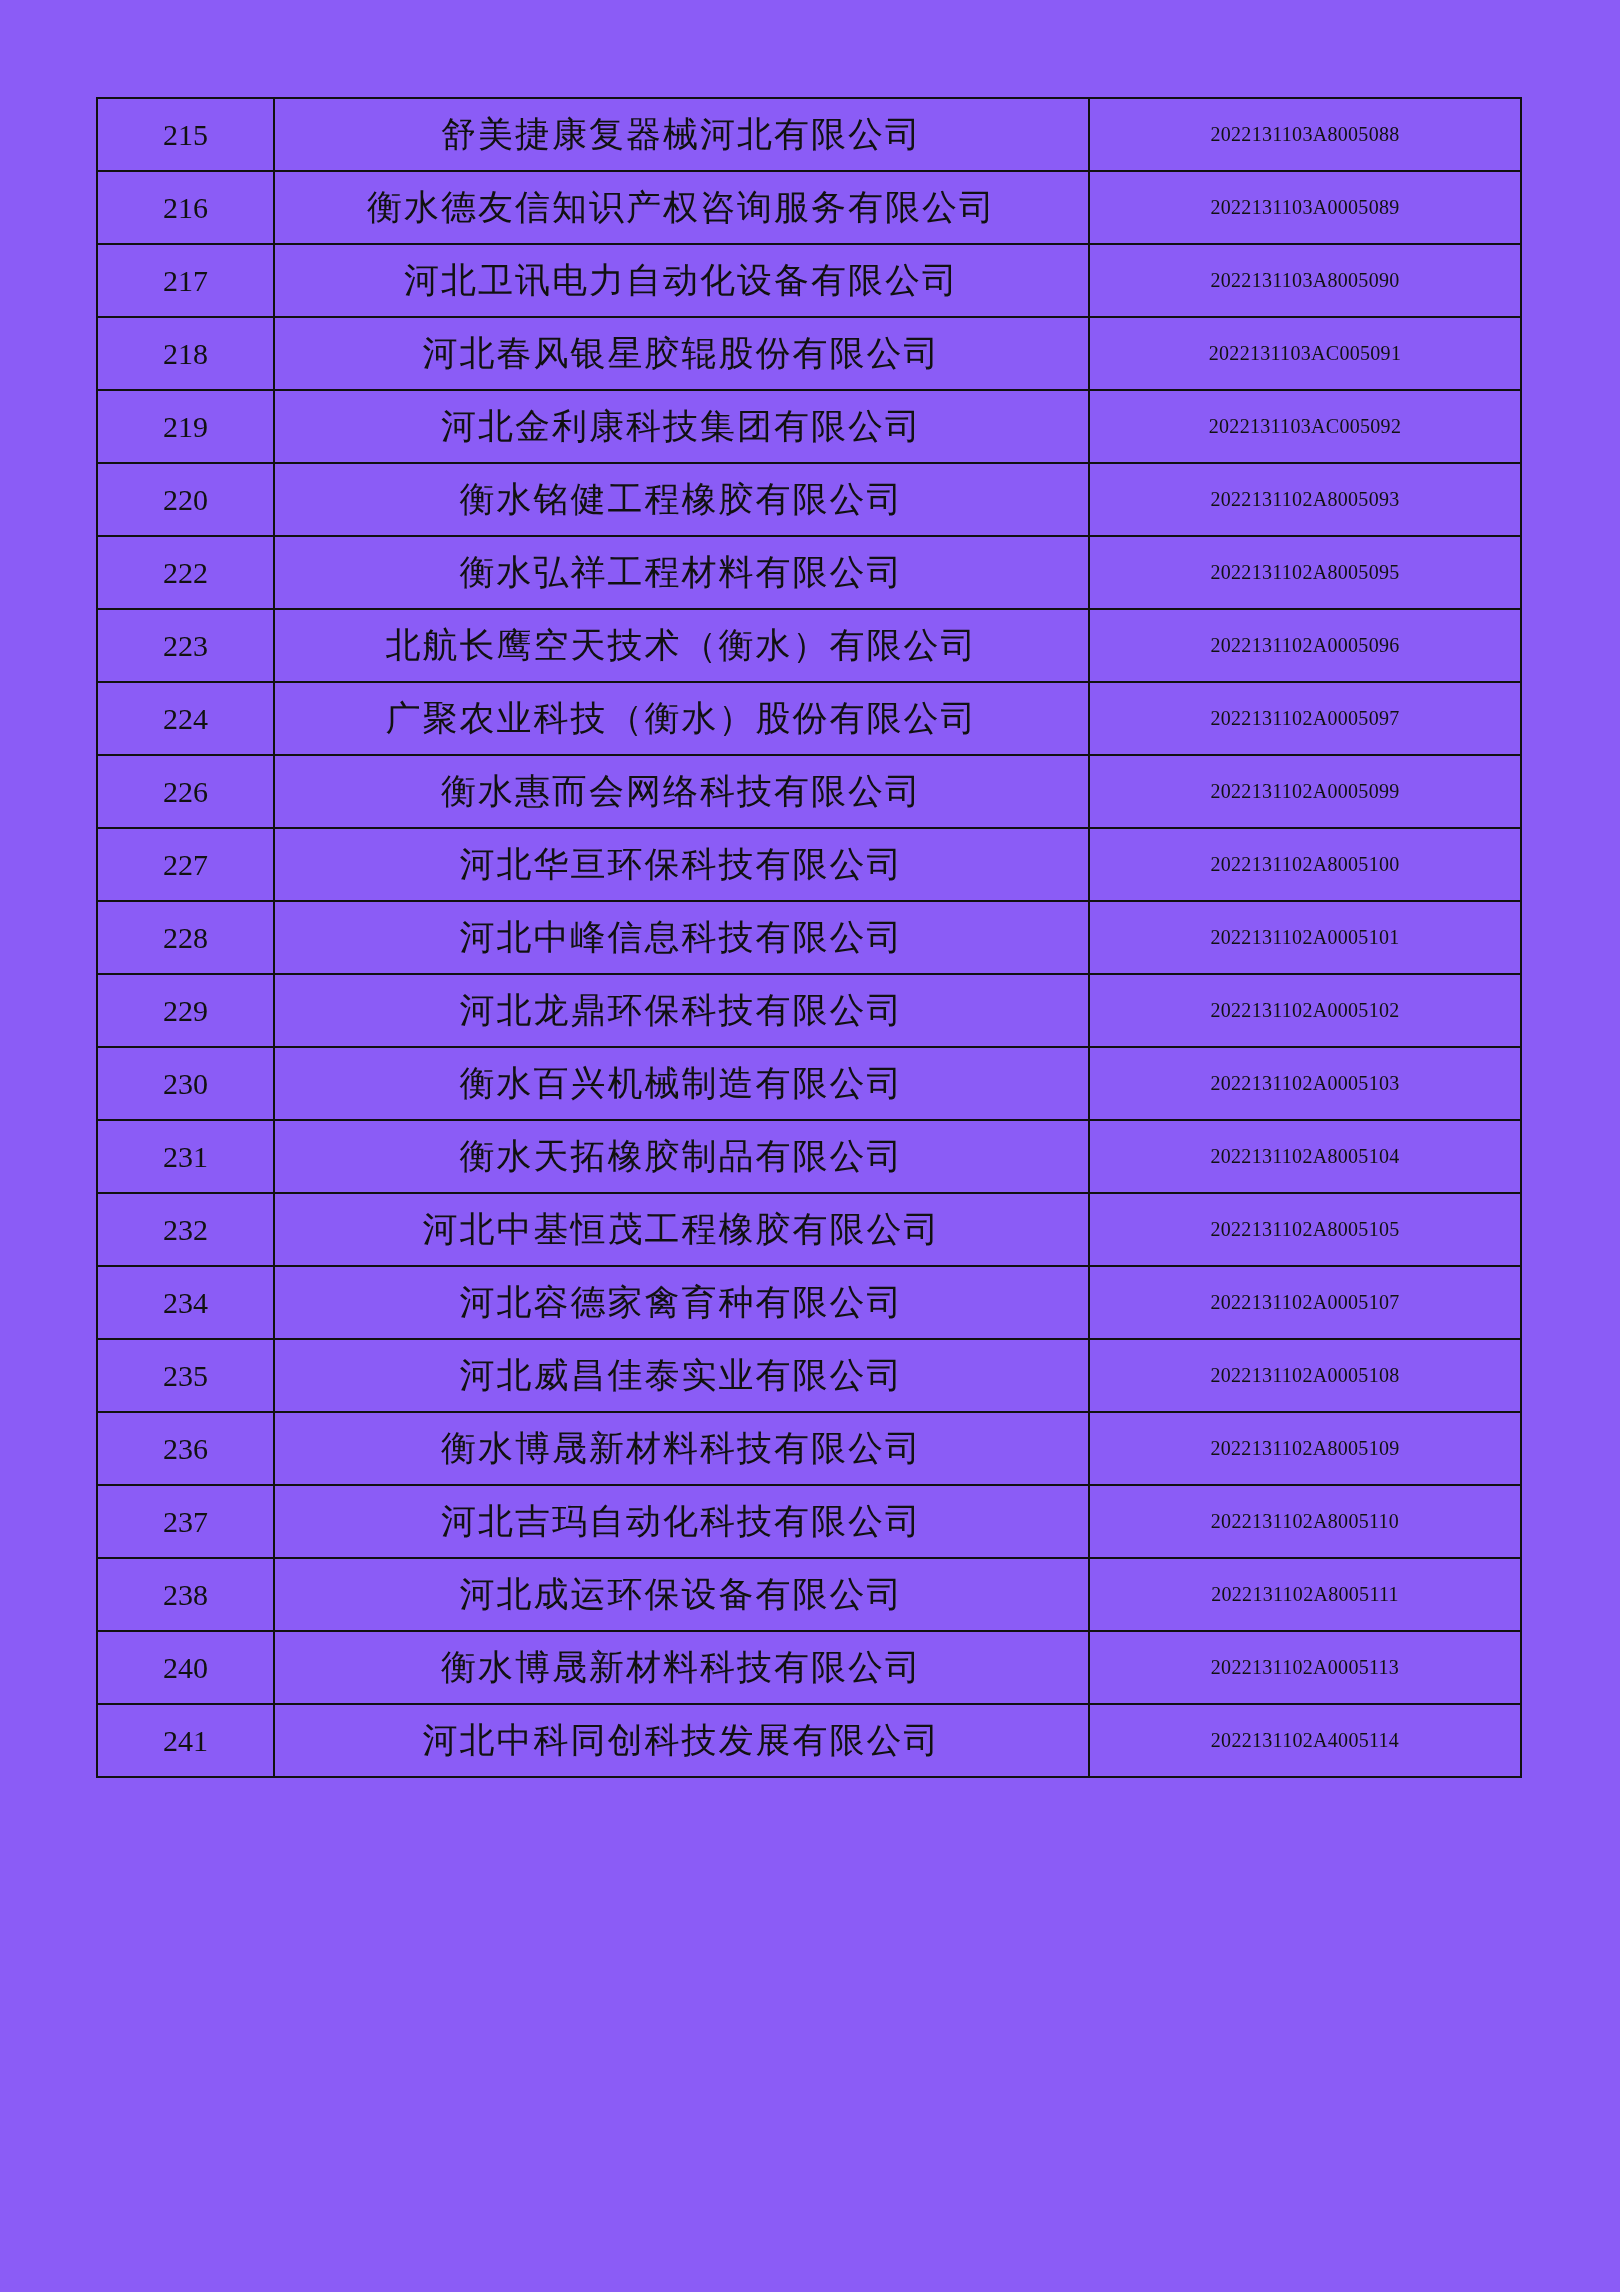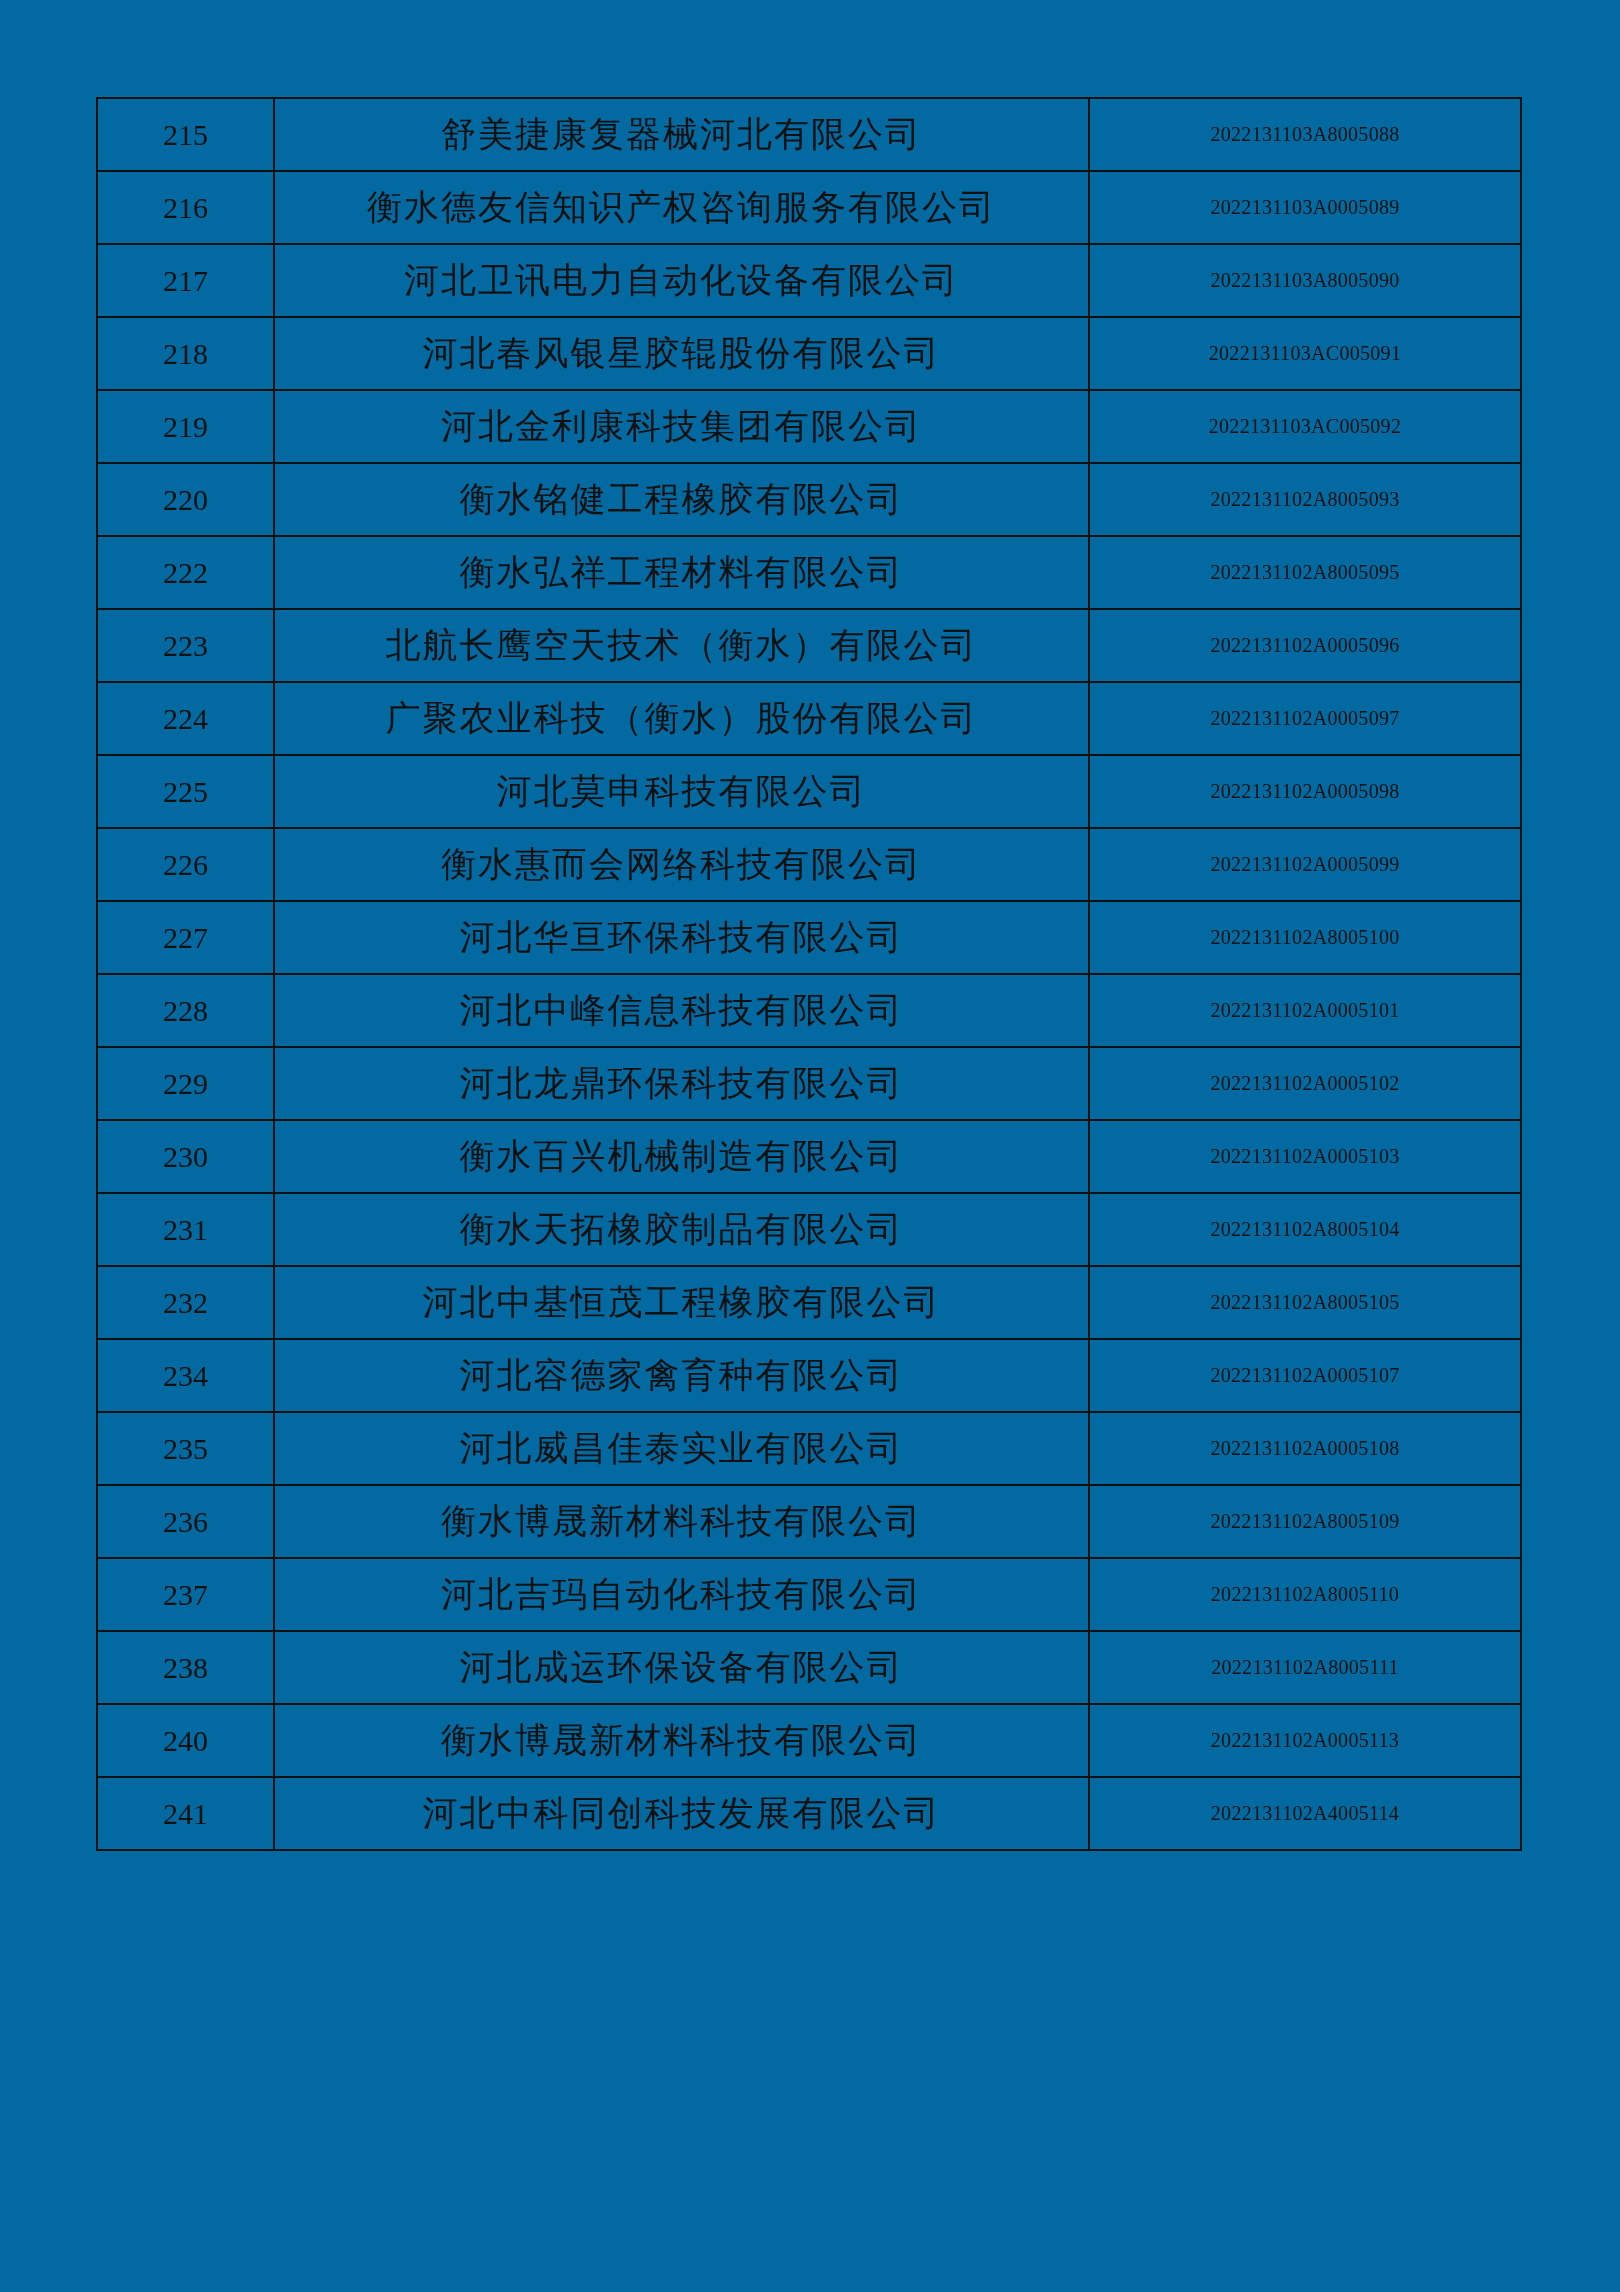--- a/index.html
+++ b/index.html
@@ -13,21 +13,21 @@
       position: relative;
       overflow: hidden;
       color: #111111;
     }
     .page {
       position: absolute;
       left: 0;
       top: 0;
       width: 1620px;
       height: 2293px;
-      background: #0369a1;
+      background: #8b5cf6;
     }
     table.roster {
       position: absolute;
       left: 96px;
       top: 97px;
       width: 1425px;
       border-collapse: collapse;
       table-layout: fixed;
     }
     table.roster td {
@@ -108,25 +108,20 @@
           <td class="num">223</td>
           <td class="name">北航长鹰空天技术（衡水）有限公司</td>
           <td class="code">2022131102A0005096</td>
         </tr>
       <tr>
           <td class="num">224</td>
           <td class="name">广聚农业科技（衡水）股份有限公司</td>
           <td class="code">2022131102A0005097</td>
         </tr>
       <tr>
-          <td class="num">225</td>
-          <td class="name">河北莫申科技有限公司</td>
-          <td class="code">2022131102A0005098</td>
-        </tr>
-      <tr>
           <td class="num">226</td>
           <td class="name">衡水惠而会网络科技有限公司</td>
           <td class="code">2022131102A0005099</td>
         </tr>
       <tr>
           <td class="num">227</td>
           <td class="name">河北华亘环保科技有限公司</td>
           <td class="code">2022131102A8005100</td>
         </tr>
       <tr>

